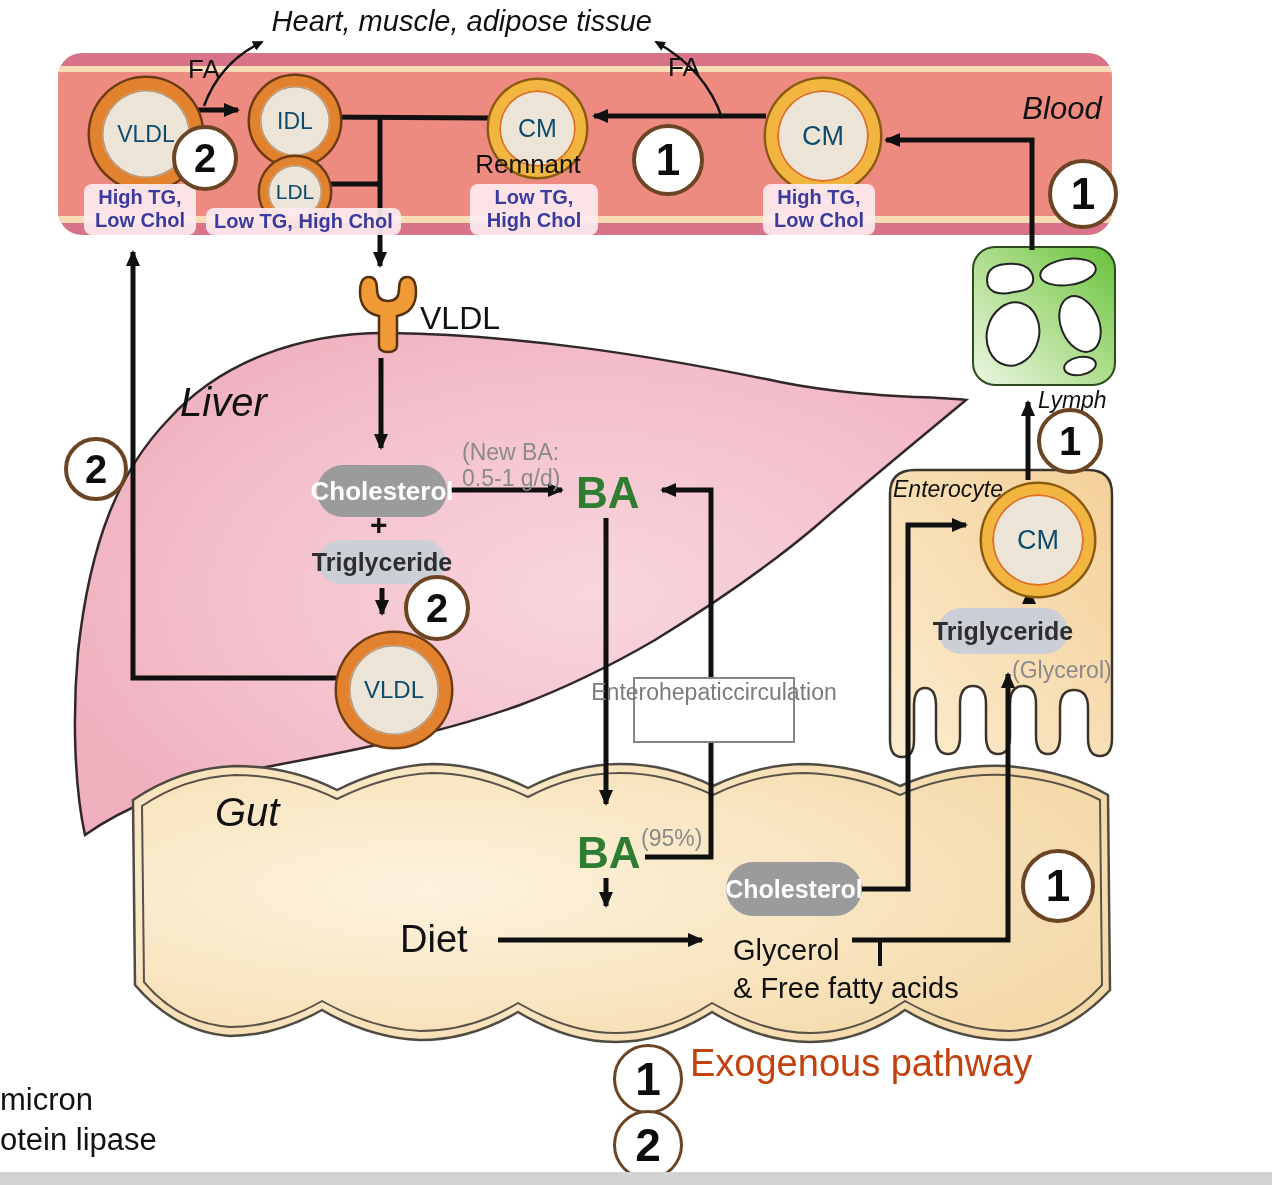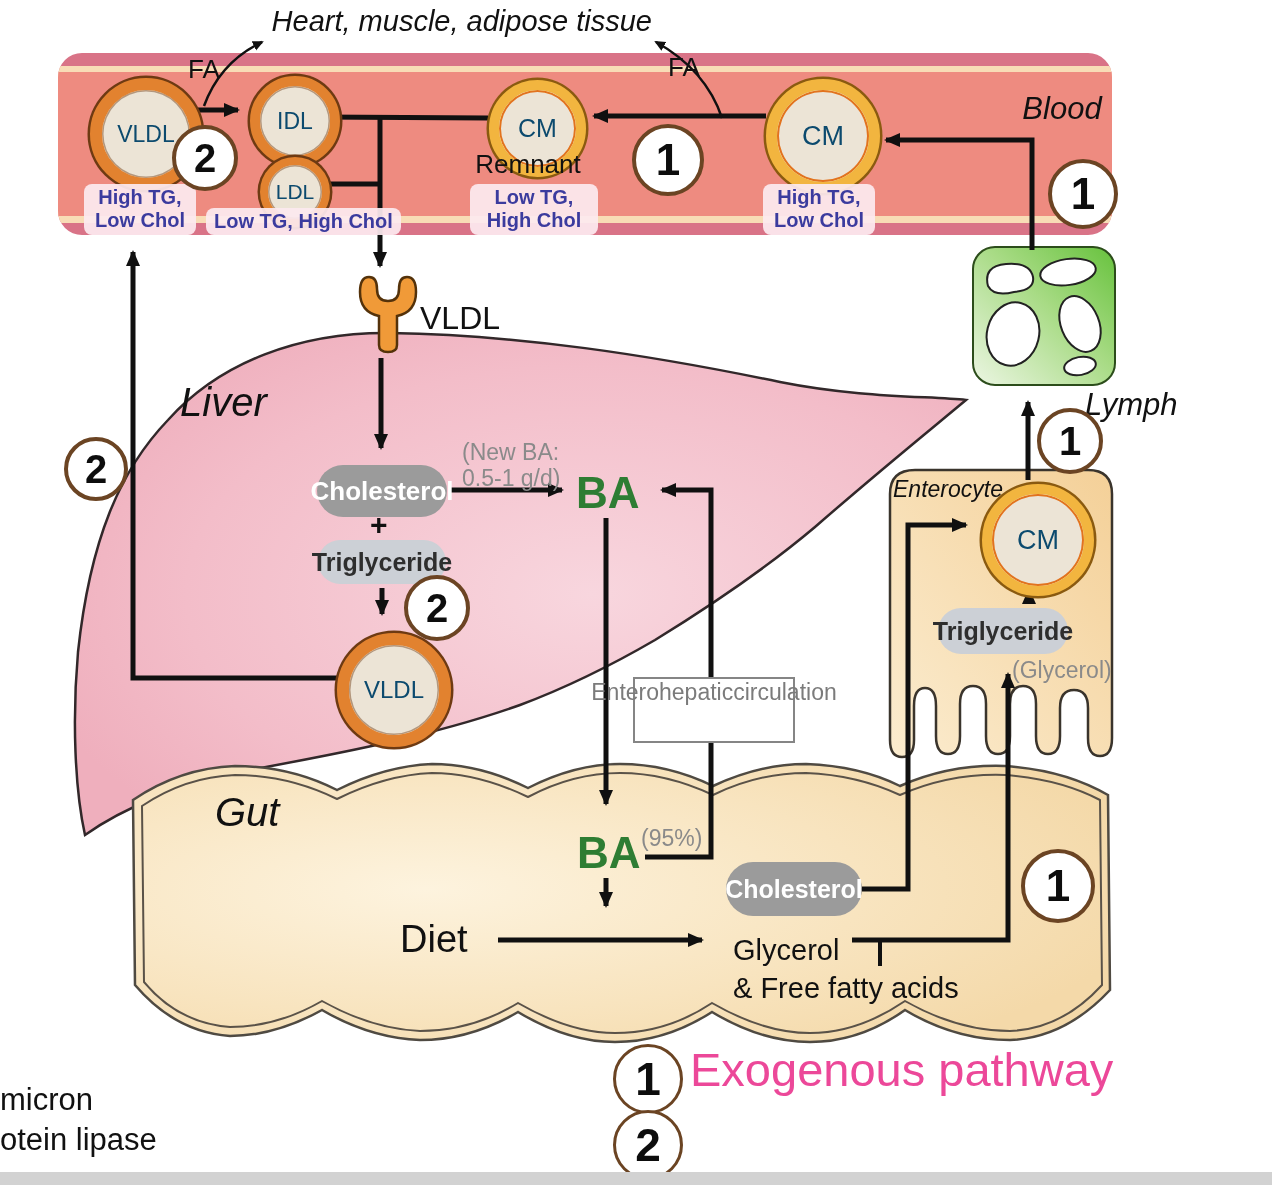--- a/index.html
+++ b/index.html
@@ -28,21 +28,21 @@
   .pill-light{background:#ccd0d6;color:#2e2e2e;font-size:25px;}
   
   .num{position:absolute;background:#fff;border:4px solid #6b4423;border-radius:50%;display:flex;
        align-items:center;justify-content:center;font-weight:bold;color:#0d0d0d;}
   .italic{font-style:italic;}
   .gray{color:#8a8a8a;}
   .green{color:#2e7d33;font-weight:bold;}
   .entero-box{position:absolute;left:633px;top:677px;width:158px;height:62px;background:#fff;
               border:2px solid #858585;color:#7b7b7b;font-size:23px;line-height:1.18;text-align:center;
               display:flex;flex-direction:row;justify-content:center;}
-  .legend-label{position:absolute;font-size:47px;color:#ec4899;}
+  .legend-label{position:absolute;font-size:38px;color:#c2410c;}
   .bottom-bar{position:absolute;left:0;top:1172px;width:1272px;height:13px;background:#d2d2d2;}
 </style>
 </head>
 <body>
 
 <div id="stage">
 
   <svg class="layer">
     <defs>
       <radialGradient id="livGrad" cx="58%" cy="52%" r="65%">
@@ -196,21 +196,21 @@
   <div class="abs" style="left:400px;top:918px;font-size:38px;">Diet</div>
   <div class="abs" style="left:733px;top:934px;font-size:29px;">Glycerol</div>
   <div class="abs" style="left:733px;top:972px;font-size:29px;">&amp; Free fatty acids</div>
   <div class="pill pill-dark" style="left:726px;top:862px;width:136px;height:54px;font-size:25px;border-radius:27px;">Cholesterol</div>
 
   <div class="abs italic" style="left:893px;top:476px;font-size:23px;">Enterocyte</div>
   <div class="particle ring-yellow" style="left:982px;top:484px;width:92px;height:92px;font-size:27px;">CM</div>
   <div class="pill pill-light" style="left:938px;top:608px;width:130px;height:46px;border-radius:23px;">Triglyceride</div>
   <div class="abs gray" style="left:1012px;top:657px;font-size:23px;">(Glycerol)</div>
 
-  <div class="abs italic" style="left:1085px;top:387px;font-size:31px;">Lymph</div>
+  <div class="abs italic" style="left:1038px;top:387px;font-size:23px;">Lymph</div>
 
   <div class="num" style="left:172px;top:125px;width:58px;height:58px;font-size:40px;">2</div>
   <div class="num" style="left:632px;top:124px;width:64px;height:64px;font-size:44px;">1</div>
   <div class="num" style="left:1048px;top:159px;width:62px;height:62px;font-size:44px;">1</div>
   <div class="num" style="left:1037px;top:408px;width:58px;height:58px;font-size:40px;">1</div>
   <div class="num" style="left:64px;top:437px;width:56px;height:56px;font-size:40px;">2</div>
   <div class="num" style="left:404px;top:575px;width:58px;height:58px;font-size:40px;">2</div>
   <div class="num" style="left:1021px;top:849px;width:66px;height:66px;font-size:44px;">1</div>
 
   <div class="num" style="left:613px;top:1044px;width:64px;height:64px;font-size:46px;border-width:3.5px;">1</div>

